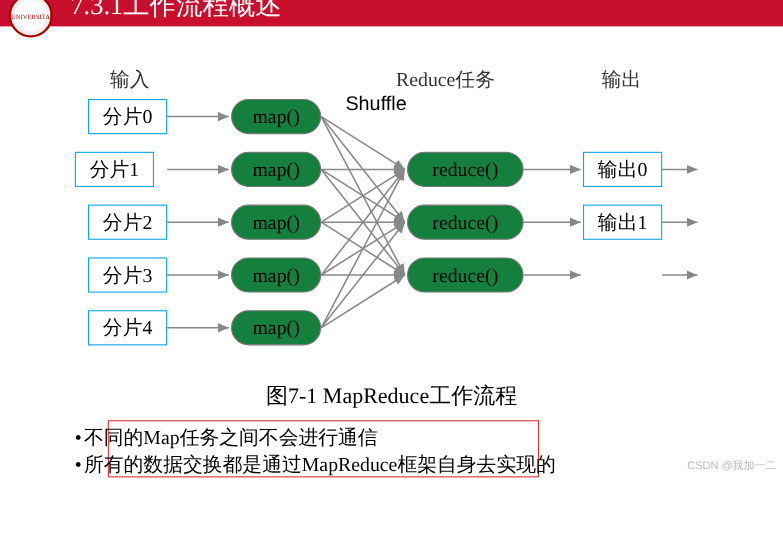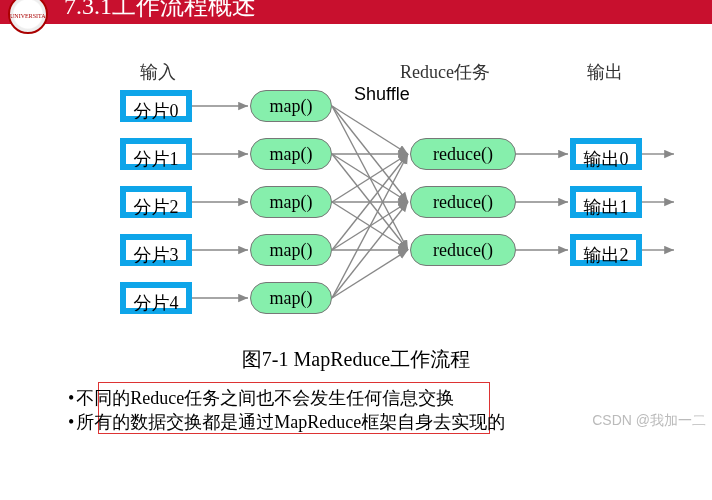--- a/index.html
+++ b/index.html
@@ -33,55 +33,54 @@
     font-size: 6px;
     color: #a00;
     text-align: center;
     line-height: 40px;
     overflow: hidden;
   }
   .diagram-area {
     position: relative;
     width: 624px;
     height: 300px;
-    margin-left: 40px;
   }
   .col-label {
     position: absolute;
     top: 36px;
     font-size: 18px;
     color: #333;
   }
   .shuffle-label {
     position: absolute;
     font-size: 18px;
     color: #000;
     font-family: Liberation Sans, sans-serif;
   }
   .node-rect {
     position: absolute;
-    border: 6px solid #0ea5e9;
+    border: 1px solid #0ea5e9;
     width: 72px;
     height: 32px;
     line-height: 30px;
     text-align: center;
     font-size: 18px;
     background: #fff;
   }
   .node-round {
     position: absolute;
     border: 1px solid #777;
     width: 82px;
     height: 32px;
     border-radius: 16px;
     line-height: 30px;
     text-align: center;
     font-size: 18px;
     font-family: "Times New Roman", serif;
-    background: #86efac;
+    background: #15803d;
   }
   .node-round.reduce { width: 106px; }
   svg.arrows {
     position: absolute;
     top: 0; left: 0;
     width: 712px; height: 320px;
     pointer-events: none;
   }
   .caption {
     position: absolute;
@@ -103,21 +102,21 @@
     border: 1px solid #d33;
     left: 98px;
     top: 382px;
     width: 392px;
     height: 52px;
   }
   .watermark {
     position: absolute;
     right: 6px;
     bottom: 70px;
-    font-size: 14px;
+    font-size: 10px;
     color: #bbb;
     font-family: Arial, sans-serif;
     text-align: center;
   }
 </style>
 </head>
 <body>
 
 <div class="header">
   <div class="seal">UNIVERSITAS</div>
@@ -126,38 +125,37 @@
 
 <div class="diagram-area">
 
   <div class="col-label" style="left:100px">输入</div>
   <div class="col-label" style="left:360px">Reduce任务</div>
   <div class="col-label" style="left:547px">输出</div>
 
   <div class="shuffle-label" style="left:314px; top:60px">Shuffle</div>
 
   <div class="node-rect" style="left:80px; top:66px">分片0</div>
-  <div class="node-rect" style="left:80px; top:114px">分片1</div>
+  <div class="node-rect" style="left:68px; top:114px">分片1</div>
   <div class="node-rect" style="left:80px; top:162px">分片2</div>
   <div class="node-rect" style="left:80px; top:210px">分片3</div>
   <div class="node-rect" style="left:80px; top:258px">分片4</div>
 
   <div class="node-round" style="left:210px; top:66px">map()</div>
   <div class="node-round" style="left:210px; top:114px">map()</div>
   <div class="node-round" style="left:210px; top:162px">map()</div>
   <div class="node-round" style="left:210px; top:210px">map()</div>
   <div class="node-round" style="left:210px; top:258px">map()</div>
 
   <div class="node-round reduce" style="left:370px; top:114px">reduce()</div>
   <div class="node-round reduce" style="left:370px; top:162px">reduce()</div>
   <div class="node-round reduce" style="left:370px; top:210px">reduce()</div>
 
   <div class="node-rect" style="left:530px; top:114px">输出0</div>
   <div class="node-rect" style="left:530px; top:162px">输出1</div>
-  <div class="node-rect" style="left:530px; top:210px">输出2</div>
 
   <svg class="arrows">
     <defs>
       <marker id="ah" markerWidth="8" markerHeight="8" refX="7" refY="3" orient="auto">
         <path d="M0,0 L7,3 L0,6 Z" fill="#888"></path>
       </marker>
     </defs>
     <g stroke="#888" stroke-width="1.4" fill="none" marker-end="url(#ah)">
 
       <line x1="152" y1="82" x2="208" y2="82"></line>
@@ -191,17 +189,17 @@
       <line x1="602" y1="226" x2="634" y2="226"></line>
     </g>
   </svg>
 </div>
 
 <div class="caption">图7-1 MapReduce工作流程</div>
 
 <div class="redbox"></div>
 
 <div class="bullets">
-  <div>不同的Reduce任务之间也不会发生任何信息交换</div>
+  <div>不同的Map任务之间不会进行通信</div>
   <div>所有的数据交换都是通过MapReduce框架自身去实现的</div>
 </div>
 
 <div class="watermark">CSDN @我加一二</div>
 
 </body></html>

